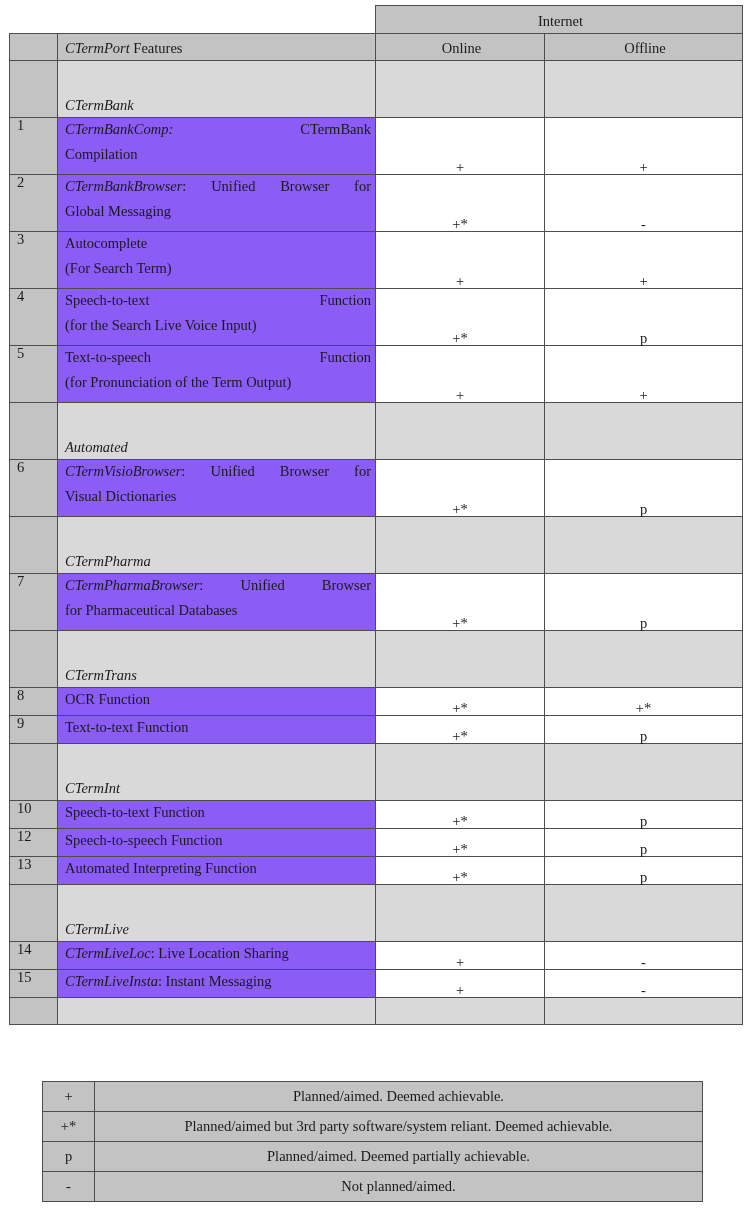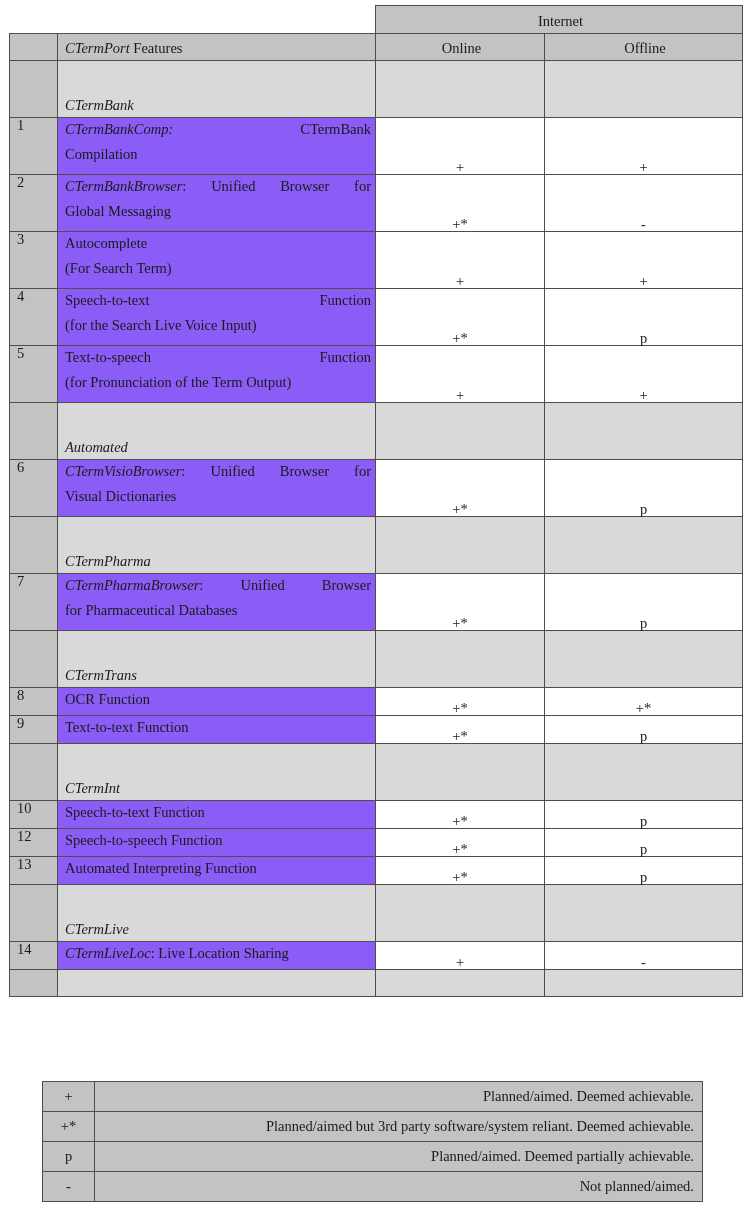--- a/index.html
+++ b/index.html
@@ -97,21 +97,21 @@
     border: 1px solid #4d4d4d;
     background: #c3c3c3;
     font-size: 14.5px;
     line-height: 1.0;
     height: 29px;
     padding: 0 8px;
     vertical-align: middle;
   }
   col.l-sym { width: 52px; }
   .l-symcell { text-align: center; }
-  .l-desccell { text-align: right; }
+  .l-desccell { text-align: center; }
 </style>
 </head>
 <body>
 
 <table id="main-table">
   <colgroup>
     <col class="c-num">
       <col class="c-feat">
       <col class="c-online">
       <col class="c-off">
@@ -314,20 +314,30 @@
       <tr class="r-one">
         <td class="sk-numdark" style="vertical-align:top"><span class="num-cell">14</span></td>
         <td class="sk-feat" style="vertical-align:top">
           <span class="cell-pad">
             <span class="featline justify-last-left"><span class="ital">CTermLiveLoc</span><span>: Live Location Sharing</span></span>
           </span>
         </td>
         <td class="sk-white mark">+</td>
         <td class="sk-white mark">-</td>
       </tr>
+      <tr class="r-one">
+        <td class="sk-numdark" style="vertical-align:top"><span class="num-cell">15</span></td>
+        <td class="sk-feat" style="vertical-align:top">
+          <span class="cell-pad">
+            <span class="featline justify-last-left"><span class="ital">CTermLiveInsta</span><span>: Instant Messaging</span></span>
+          </span>
+        </td>
+        <td class="sk-white mark">+</td>
+        <td class="sk-white mark">-</td>
+      </tr>
       <tr class="r-tail">
         <td class="sk-numdark"></td>
         <td class="sk-group"></td>
         <td class="sk-group"></td>
         <td class="sk-group"></td>
       </tr>
     </tbody>
 </table>
 
 <table id="legend-table">

